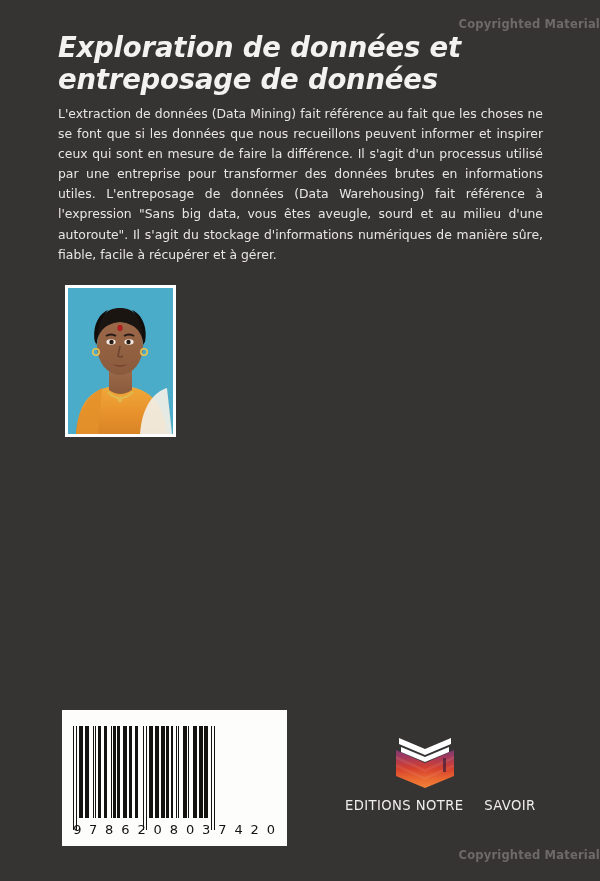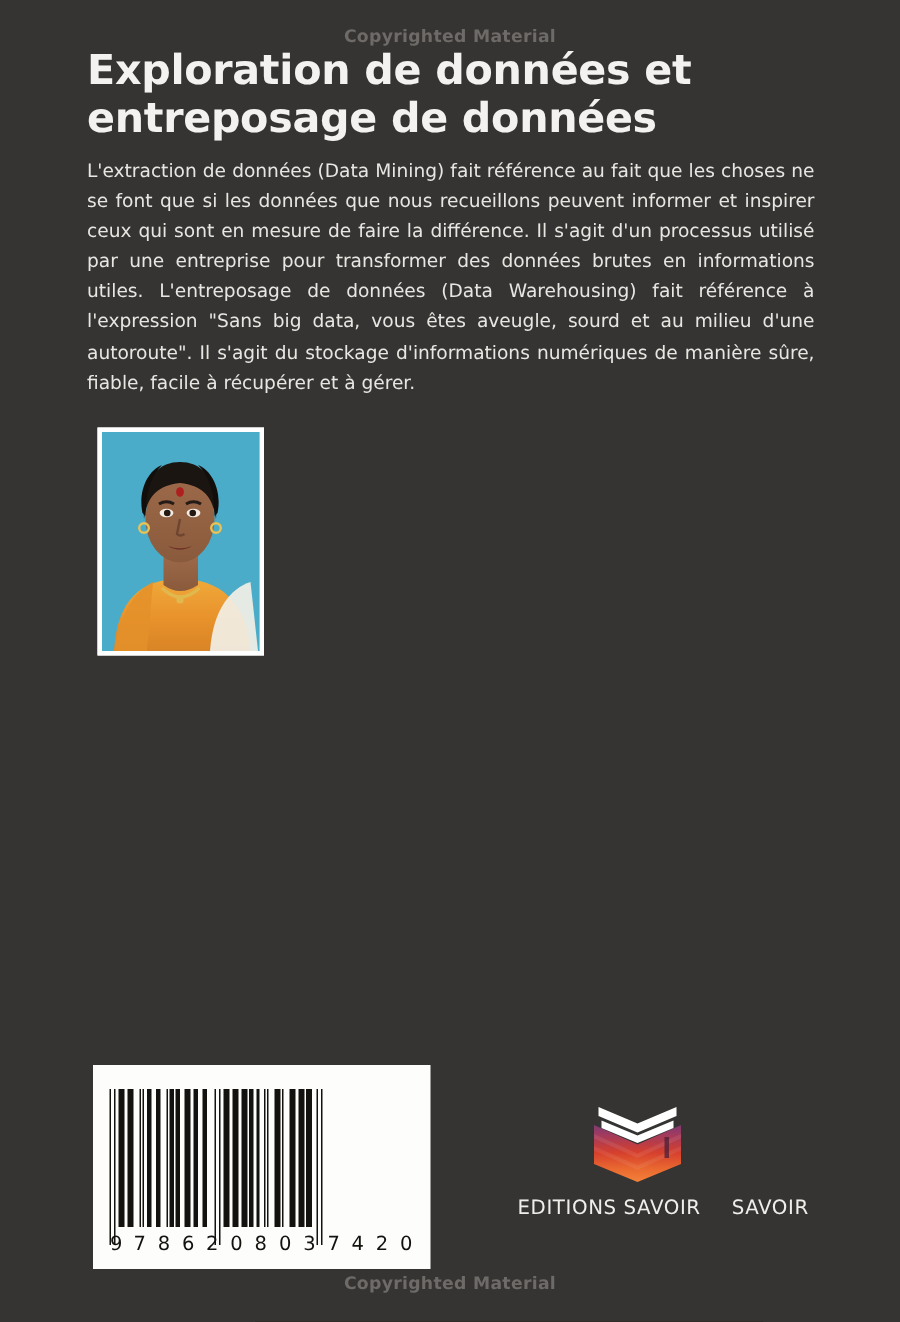--- a/index.html
+++ b/index.html
@@ -16,21 +16,21 @@
     height: 881px;
     background: #363432;
     overflow: hidden;
   }
 
   
   .copyright-mark {
     position: absolute;
     left: 0;
     width: 600px;
-    text-align: center;
+    text-align: right;
     font-family: "DejaVu Sans", sans-serif;
     font-size: 11.5px;
     font-weight: bold;
     letter-spacing: 0.2px;
     color: #6d6a67;
     user-select: none;
   }
   .copyright-top { top: 17px; }
   .copyright-bottom { top: 848px; z-index: 6; }
 
@@ -39,20 +39,21 @@
     position: absolute;
     left: 58px;
     top: 31px;
     width: 490px;
     font-family: "DejaVu Sans", sans-serif;
     font-size: 27.5px;
     font-weight: bold;
     line-height: 1.17;
     color: #f3f2f0;
     letter-spacing: -0.2px;
+    font-style: italic;
   }
 
   
   .blurb {
     position: absolute;
     left: 58px;
     top: 104px;
     width: 485px;
     font-family: "DejaVu Sans", sans-serif;
     font-size: 12.4px;
@@ -335,20 +336,20 @@
         <path d="M3 20 L32 33 L61 20 L61 23 L32 36 L3 23 Z" fill="#ffffff" opacity="0.08"></path>
         <path d="M3 28 L32 41 L61 28 L61 31 L32 44 L3 31 Z" fill="#ffffff" opacity="0.07"></path>
 
         <rect x="50" y="22" width="3" height="14" fill="#4a1f35" opacity="0.75"></rect>
 
         <path d="M6 2 L32 13 L58 2 L58 8 L32 19 L6 8 Z" fill="#ffffff"></path>
         <path d="M8 11 L32 21 L56 11 L56 16 L32 26 L8 16 Z" fill="#ffffff"></path>
       </svg>
     </div>
     <div class="pub-name">
-      <span class="light">EDITIONS SAVOIR</span>
+      <span class="light">EDITIONS NOTRE</span>
       <span class="bold">SAVOIR</span>
     </div>
   </div>
 
   <div class="copyright-mark copyright-bottom">Copyrighted Material</div>
 
 </div>
 
 </body></html>

